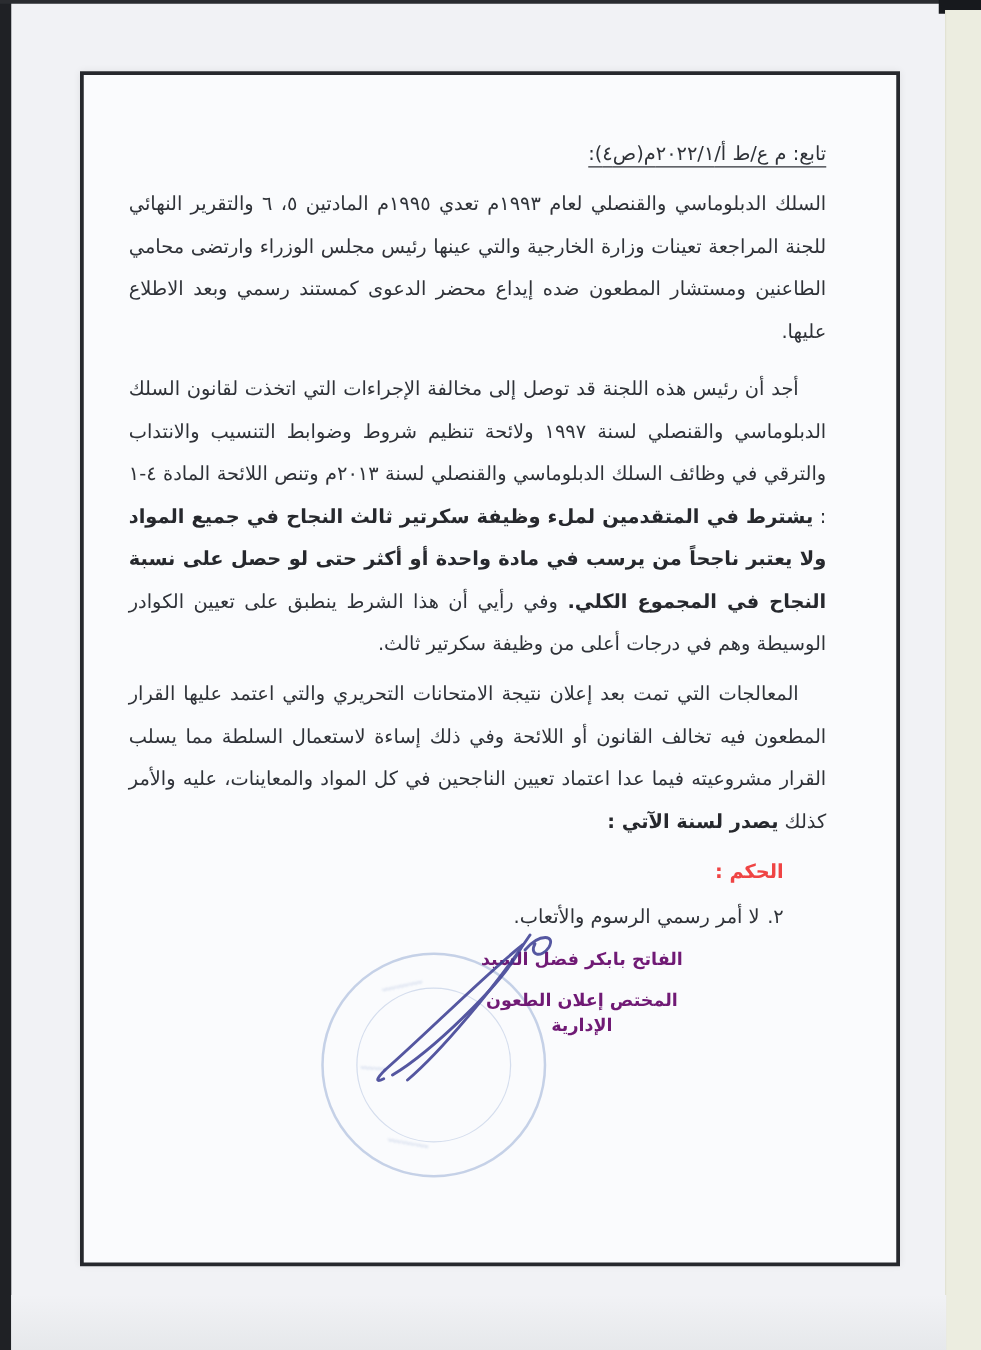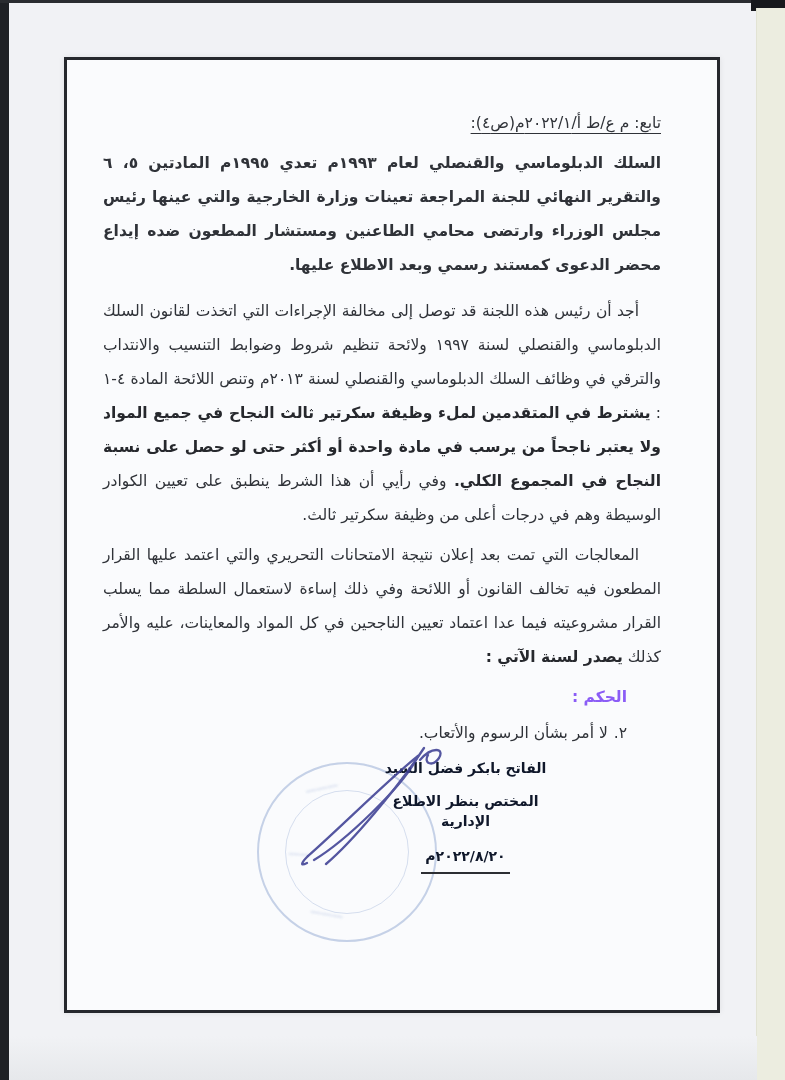--- a/index.html
+++ b/index.html
@@ -36,36 +36,36 @@
     text-align:justify;
   }
   .b { font-weight:bold; color:#26282d; }
   .ref {
     text-decoration:underline;
     text-underline-offset:5px;
     margin-bottom:6px;
     white-space:nowrap;
   }
   .para { margin:0 0 6px 0; }
-  .para.first { margin-bottom:12px;font-weight:bold; }
+  .para.first { margin-bottom:12px; }
   .para.indent { text-indent:22px; }
-  .ruling-heading { margin:2px 34px 2px 0; font-weight:bold; color:#8b5cf6; }
+  .ruling-heading { margin:2px 34px 2px 0; font-weight:bold; color:#ef4444; }
   .ruling-item {
     margin-right:34px;
     padding-right:24px;
     text-indent:-24px;
     text-align:justify;
   }
   .ruling-item .num { margin-left:6px; }
   .sig-block {
     width:175px;
     margin:8px 108px 0 auto;
     text-align:center;
     font-weight:bold;
-    color:#0f172a;
+    color:#701a75;
     font-size:14px;
     line-height:20px;
   }
   .sig-line { margin-bottom:13px; }
   .sig-date { display:inline-block; margin-top:2px; padding:0 4px 6px 4px;
               border-bottom:2px solid #2c2e33; }
   
   .stamp {
     position:absolute; z-index:1;
     left:190px; top:702px;
@@ -105,26 +105,25 @@
 
     <p class="para first"><span>السلك الدبلوماسي والقنصلي لعام ١٩٩٣م تعدي ١٩٩٥م المادتين ٥، ٦ والتقرير النهائي للجنة المراجعة تعينات وزارة الخارجية والتي عينها رئيس مجلس الوزراء وارتضى محامي الطاعنين ومستشار المطعون ضده إيداع محضر الدعوى كمستند رسمي وبعد الاطلاع عليها.</span></p>
 
     <p class="para indent"><span>أجد أن رئيس هذه اللجنة قد توصل إلى مخالفة الإجراءات التي اتخذت لقانون السلك الدبلوماسي والقنصلي لسنة ١٩٩٧ ولائحة تنظيم شروط وضوابط التنسيب والانتداب والترقي في وظائف السلك الدبلوماسي والقنصلي لسنة ٢٠١٣م وتنص اللائحة المادة ٤-١ : </span><span class="b">يشترط في المتقدمين لملء وظيفة سكرتير ثالث النجاح في جميع المواد ولا يعتبر ناجحاً من يرسب في مادة واحدة أو أكثر حتى لو حصل على نسبة النجاح في المجموع الكلي.</span><span> وفي رأيي أن هذا الشرط ينطبق على تعيين الكوادر الوسيطة وهم في درجات أعلى من وظيفة سكرتير ثالث.</span></p>
 
     <p class="para indent"><span>المعالجات التي تمت بعد إعلان نتيجة الامتحانات التحريري والتي اعتمد عليها القرار المطعون فيه تخالف القانون أو اللائحة وفي ذلك إساءة لاستعمال السلطة مما يسلب القرار مشروعيته فيما عدا اعتماد تعيين الناجحين في كل المواد والمعاينات، عليه والأمر كذلك </span><span class="b">يصدر لسنة الآتي :</span></p>
 
     <div class="ruling-heading">الحكم :</div>
 
 
-    <div class="ruling-item"><span class="num">٢.</span><span>لا أمر بشأن الرسوم والأتعاب.</span></div>
+    <div class="ruling-item"><span class="num">٢.</span><span>لا أمر رسمي الرسوم والأتعاب.</span></div>
 
     <div class="sig-block">
       <div class="sig-line">الفاتح بابكر فضل السيد</div>
-      <div class="sig-line">المختص بنظر الاطلاع الإدارية</div>
-      <div><span class="sig-date">٢٠٢٢/٨/٢٠م</span></div>
+      <div class="sig-line">المختص إعلان الطعون الإدارية</div>
     </div>
 
   </div>
 
   <div class="stamp">
     <div class="stamp-inner"></div>
     <div class="stamp-mark sm1">﹏﹏﹏</div>
     <div class="stamp-mark sm2">﹏﹏</div>
     <div class="stamp-mark sm3">﹏﹏﹏</div>
   </div>

